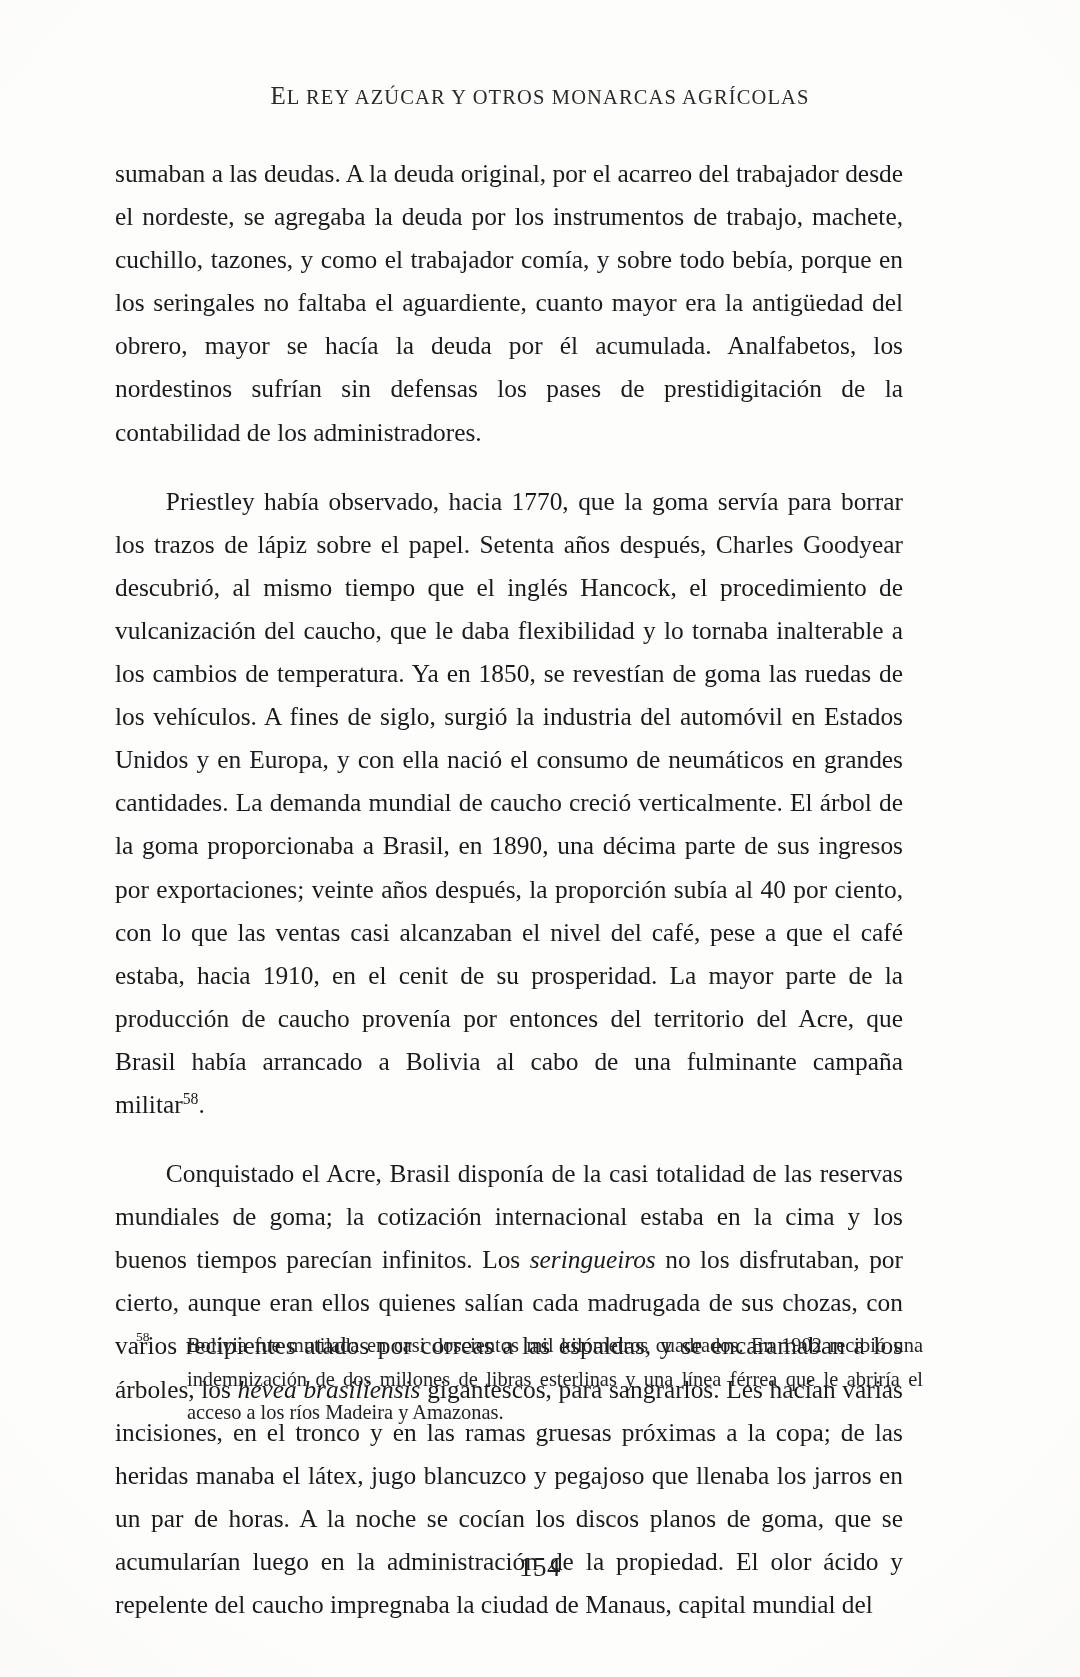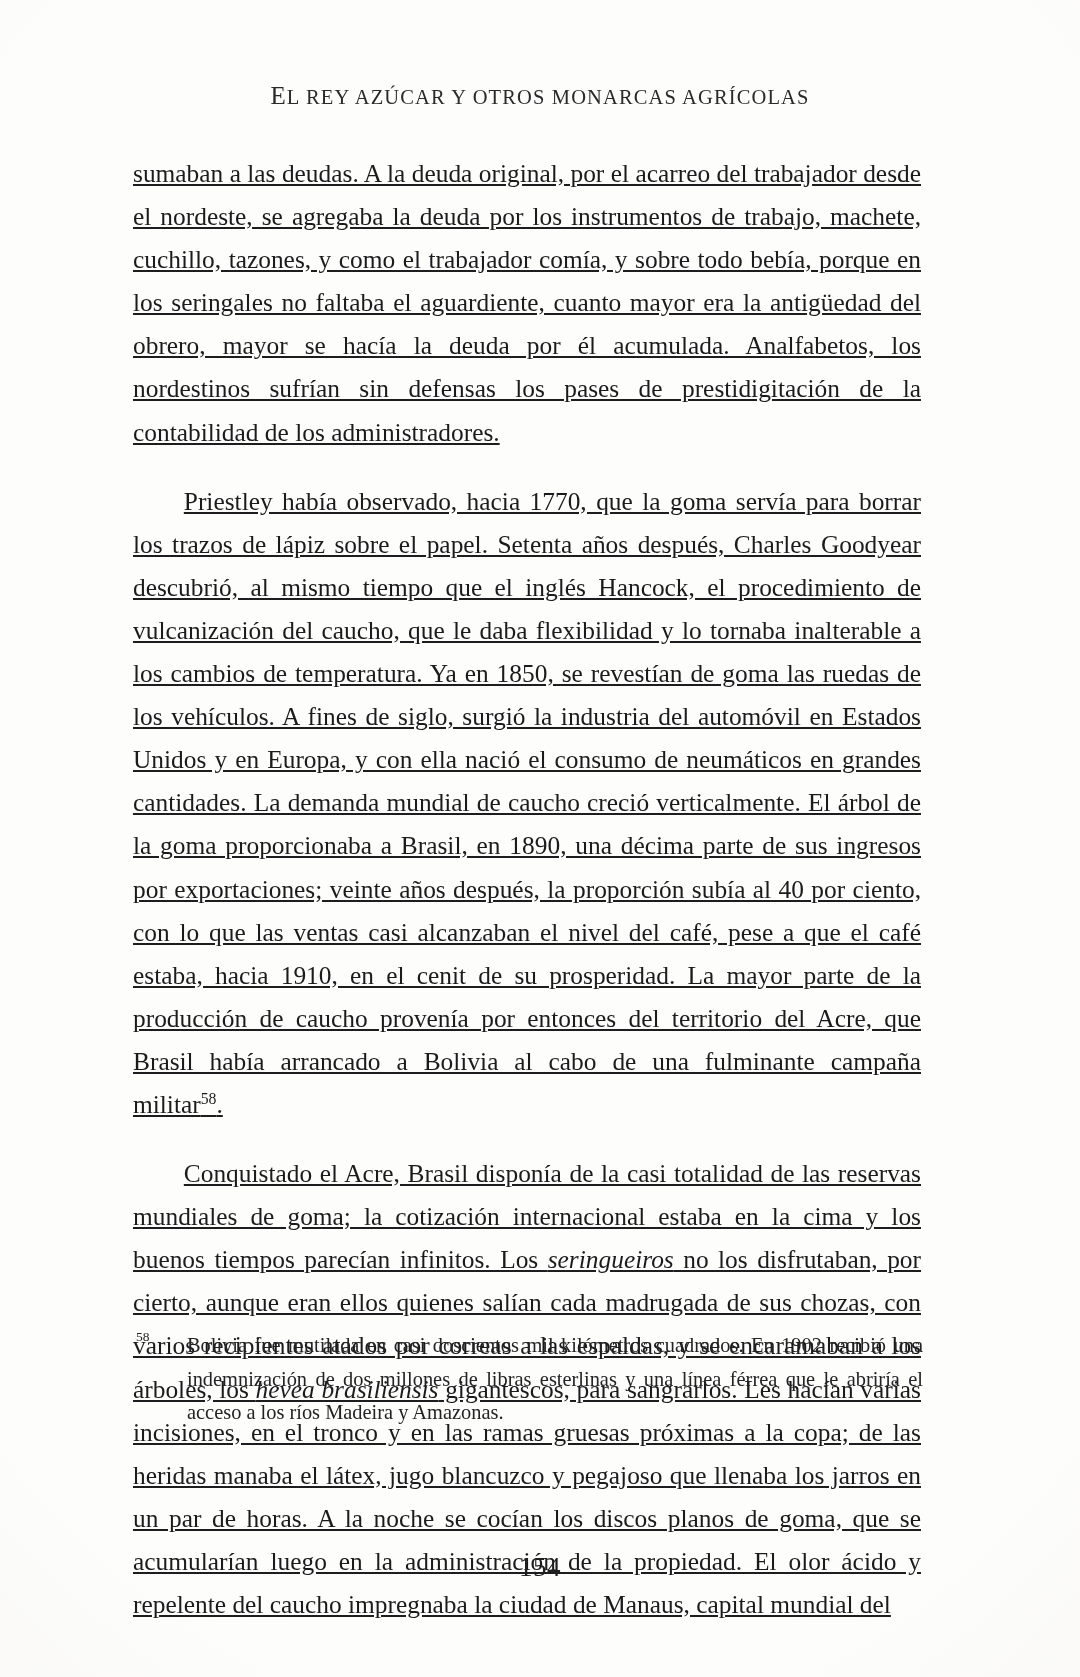--- a/index.html
+++ b/index.html
@@ -45,23 +45,22 @@
     display: inline-block;
   }
   .smallcaps-first {
     font-size: 25px;
   }
 
   
   .textblock {
     position: absolute;
     top: 152px;
-    left: 133px;
+    left: 115px;
     width: 788px;
-    text-decoration: underline;
   }
 
   p.body-par {
     margin: 0;
     text-align: justify;
     text-justify: inter-word;
     font-size: 25.4px;
     line-height: 43.1px;
     color: #1b1b1d;
     hyphens: manual;

